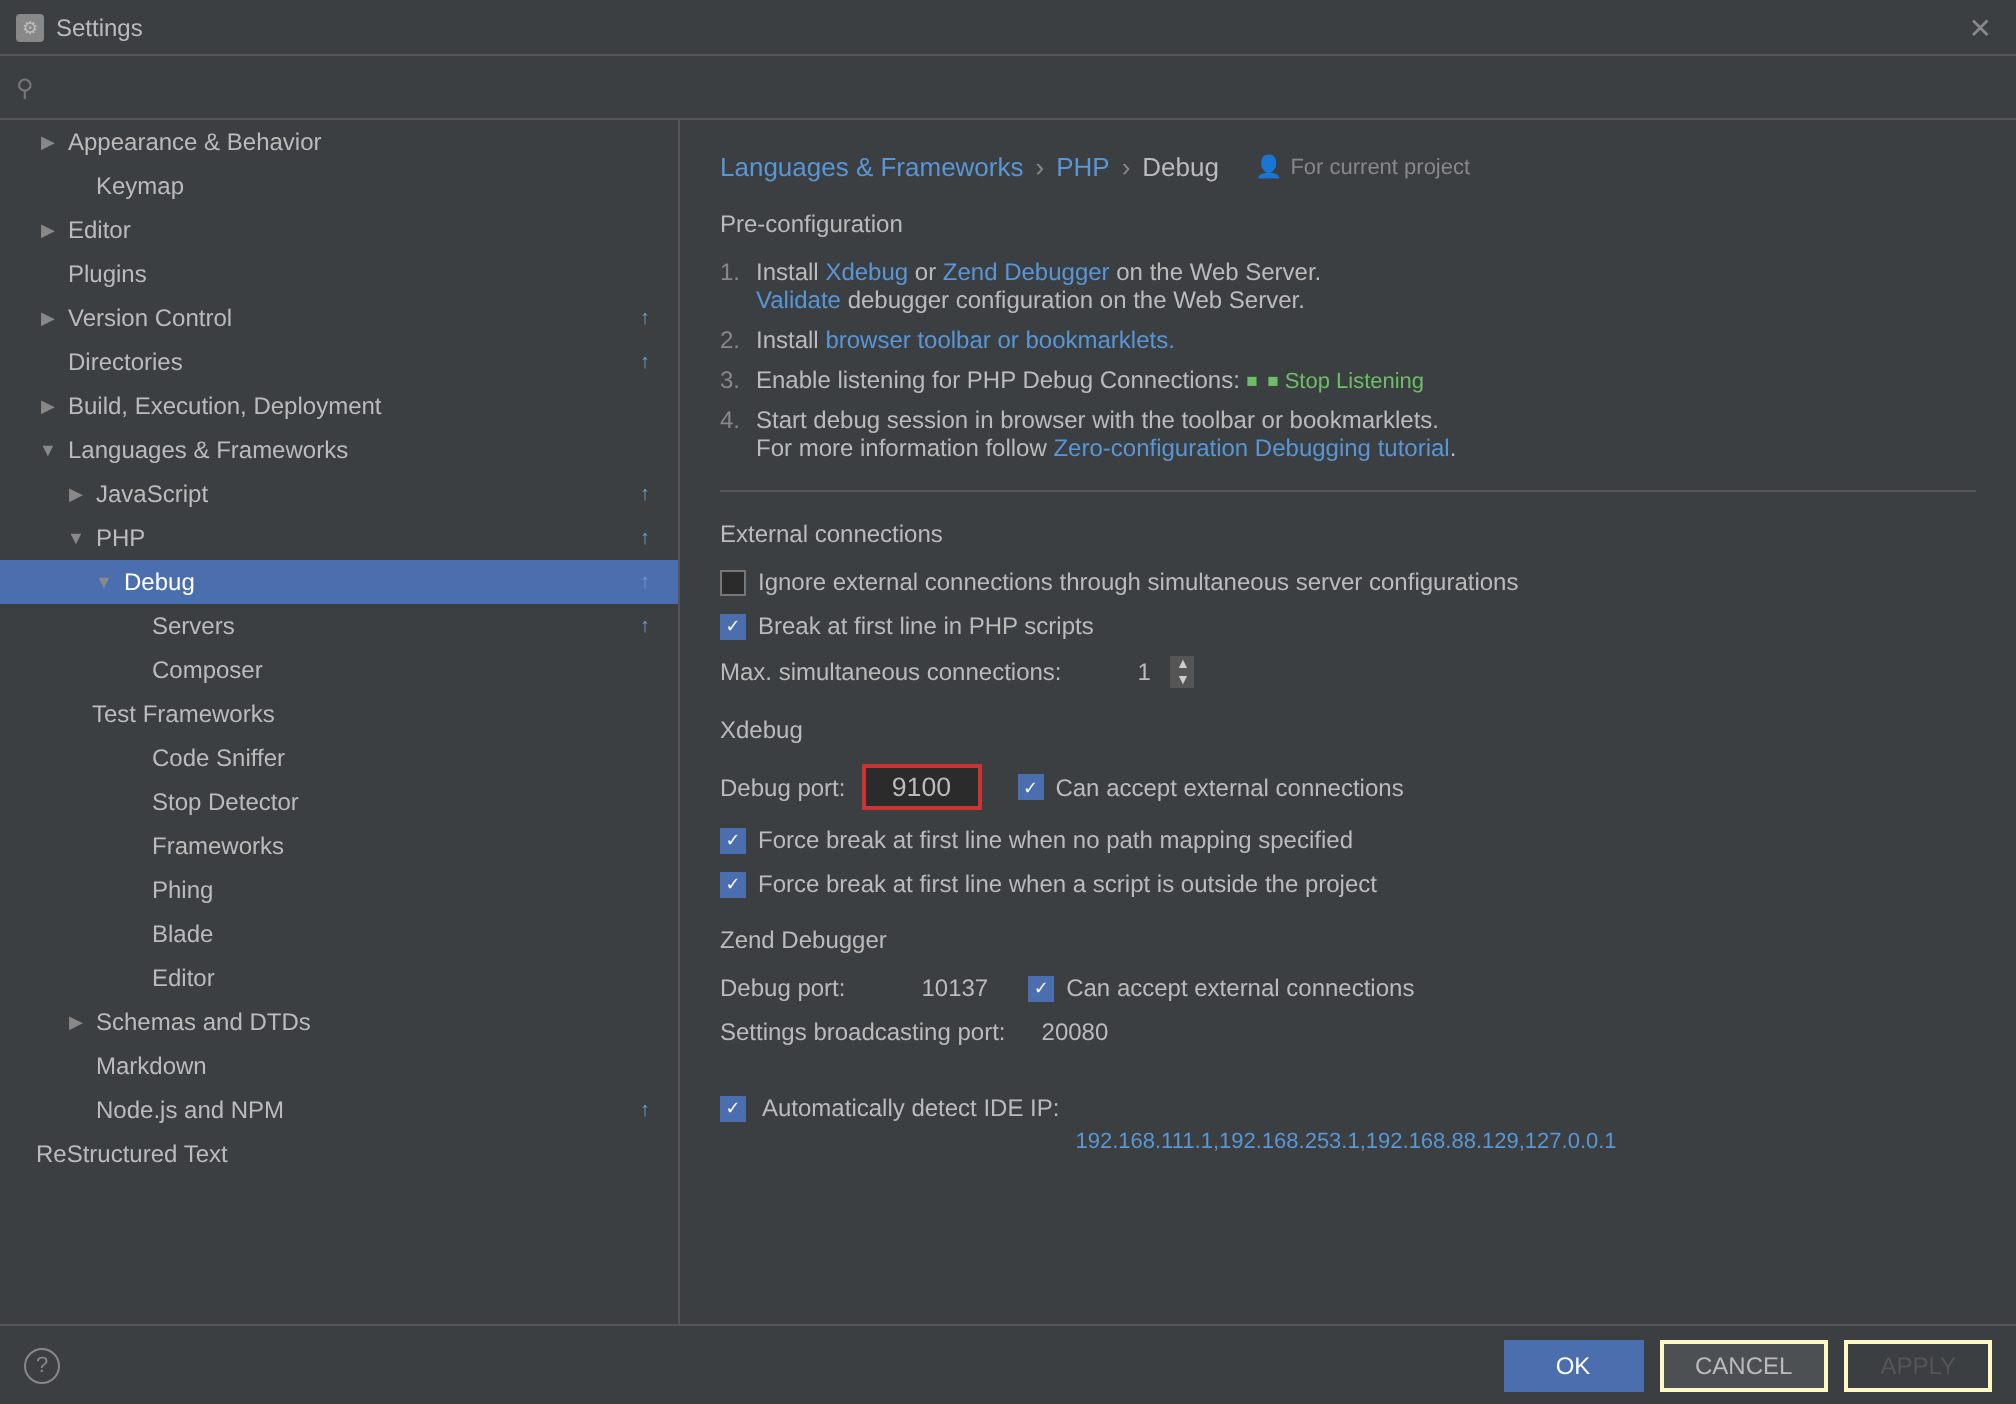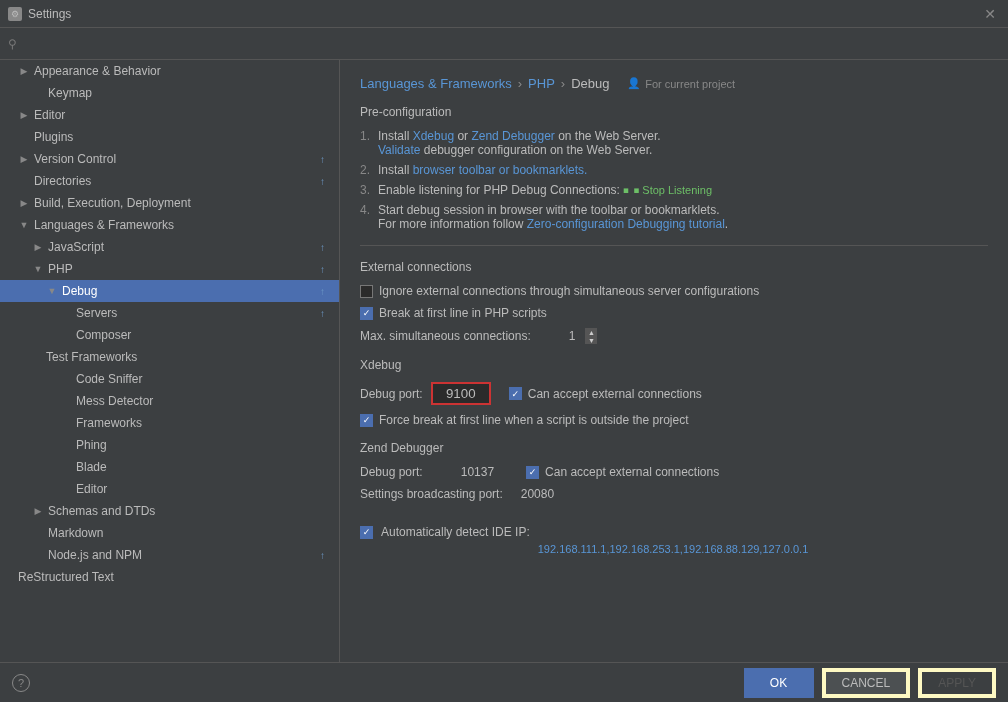--- a/index.html
+++ b/index.html
@@ -236,21 +236,21 @@
       display: flex;
       align-items: center;
     }
     .footer-right {
       display: flex;
       align-items: center;
       gap: 8px;
     }
     .btn {
       padding: 4px 16px;
-      border: 4px solid #fef9c3;
+      border: 2px solid #fef9c3;
       background: #4c5052;
       color: #bbbbbb;
       cursor: pointer;
       font-size: 12px;
       min-width: 70px;
     }
     .btn.primary {
       background: #4b6eaf;
       border-color: #4b6eaf;
       color: #fff;
@@ -358,21 +358,21 @@
         <div class="sidebar-item" style="padding-left: 28px;">
           <span class="expand-arrow" style="font-size: 9px; color: rgb(136, 136, 136); margin-right: 2px;"></span>
           <span style="font-size: 12px;">Test Frameworks</span>
         </div>
         <div class="sidebar-item" style="padding-left: 58px;">
           <span class="expand-arrow" style="font-size: 9px; color: rgb(136, 136, 136); margin-right: 2px;"></span>
           <span style="font-size: 12px;">Code Sniffer</span>
         </div>
         <div class="sidebar-item" style="padding-left: 58px;">
           <span class="expand-arrow" style="font-size: 9px; color: rgb(136, 136, 136); margin-right: 2px;"></span>
-          <span style="font-size: 12px;">Mess Detector</span>
+          <span style="font-size: 12px;">Stop Detector</span>
         </div>
         <div class="sidebar-item" style="padding-left: 58px;">
           <span class="expand-arrow" style="font-size: 9px; color: rgb(136, 136, 136); margin-right: 2px;"></span>
           <span style="font-size: 12px;">Frameworks</span>
         </div>
         <div class="sidebar-item" style="padding-left: 58px;">
           <span class="expand-arrow" style="font-size: 9px; color: rgb(136, 136, 136); margin-right: 2px;"></span>
           <span style="font-size: 12px;">Phing</span>
         </div>
         <div class="sidebar-item" style="padding-left: 58px;">
@@ -476,29 +476,33 @@
         <div class="field-row">
           <span>Debug port:</span>
           <input type="text" class="spinbox" value="9100" style="">
           <div class="checkbox-row" style="margin:0 0 0 10px;">
             <div class="checkbox-box checked"></div>
             <span>Can accept external connections</span>
           </div>
         </div>
         <div class="checkbox-row">
           <div class="checkbox-box checked"></div>
+          <span>Force break at first line when no path mapping specified</span>
+        </div>
+        <div class="checkbox-row">
+          <div class="checkbox-box checked"></div>
           <span>Force break at first line when a script is outside the project</span>
         </div>
       </div>
 
       <div class="zend-section">
         <div class="zend-title">Zend Debugger</div>
         <div class="field-row">
           <span style="margin-right:30px;">Debug port:</span>
-          <span style="margin-right:24px;">10137</span>
+          <span style="margin-right:12px;">10137</span>
           <div class="checkbox-row" style="margin:0;">
             <div class="checkbox-box checked"></div>
             <span>Can accept external connections</span>
           </div>
         </div>
         <div class="field-row">
           <span style="margin-right:10px;">Settings broadcasting port:</span>
           <span>20080</span>
         </div>
         <div class="field-row">

